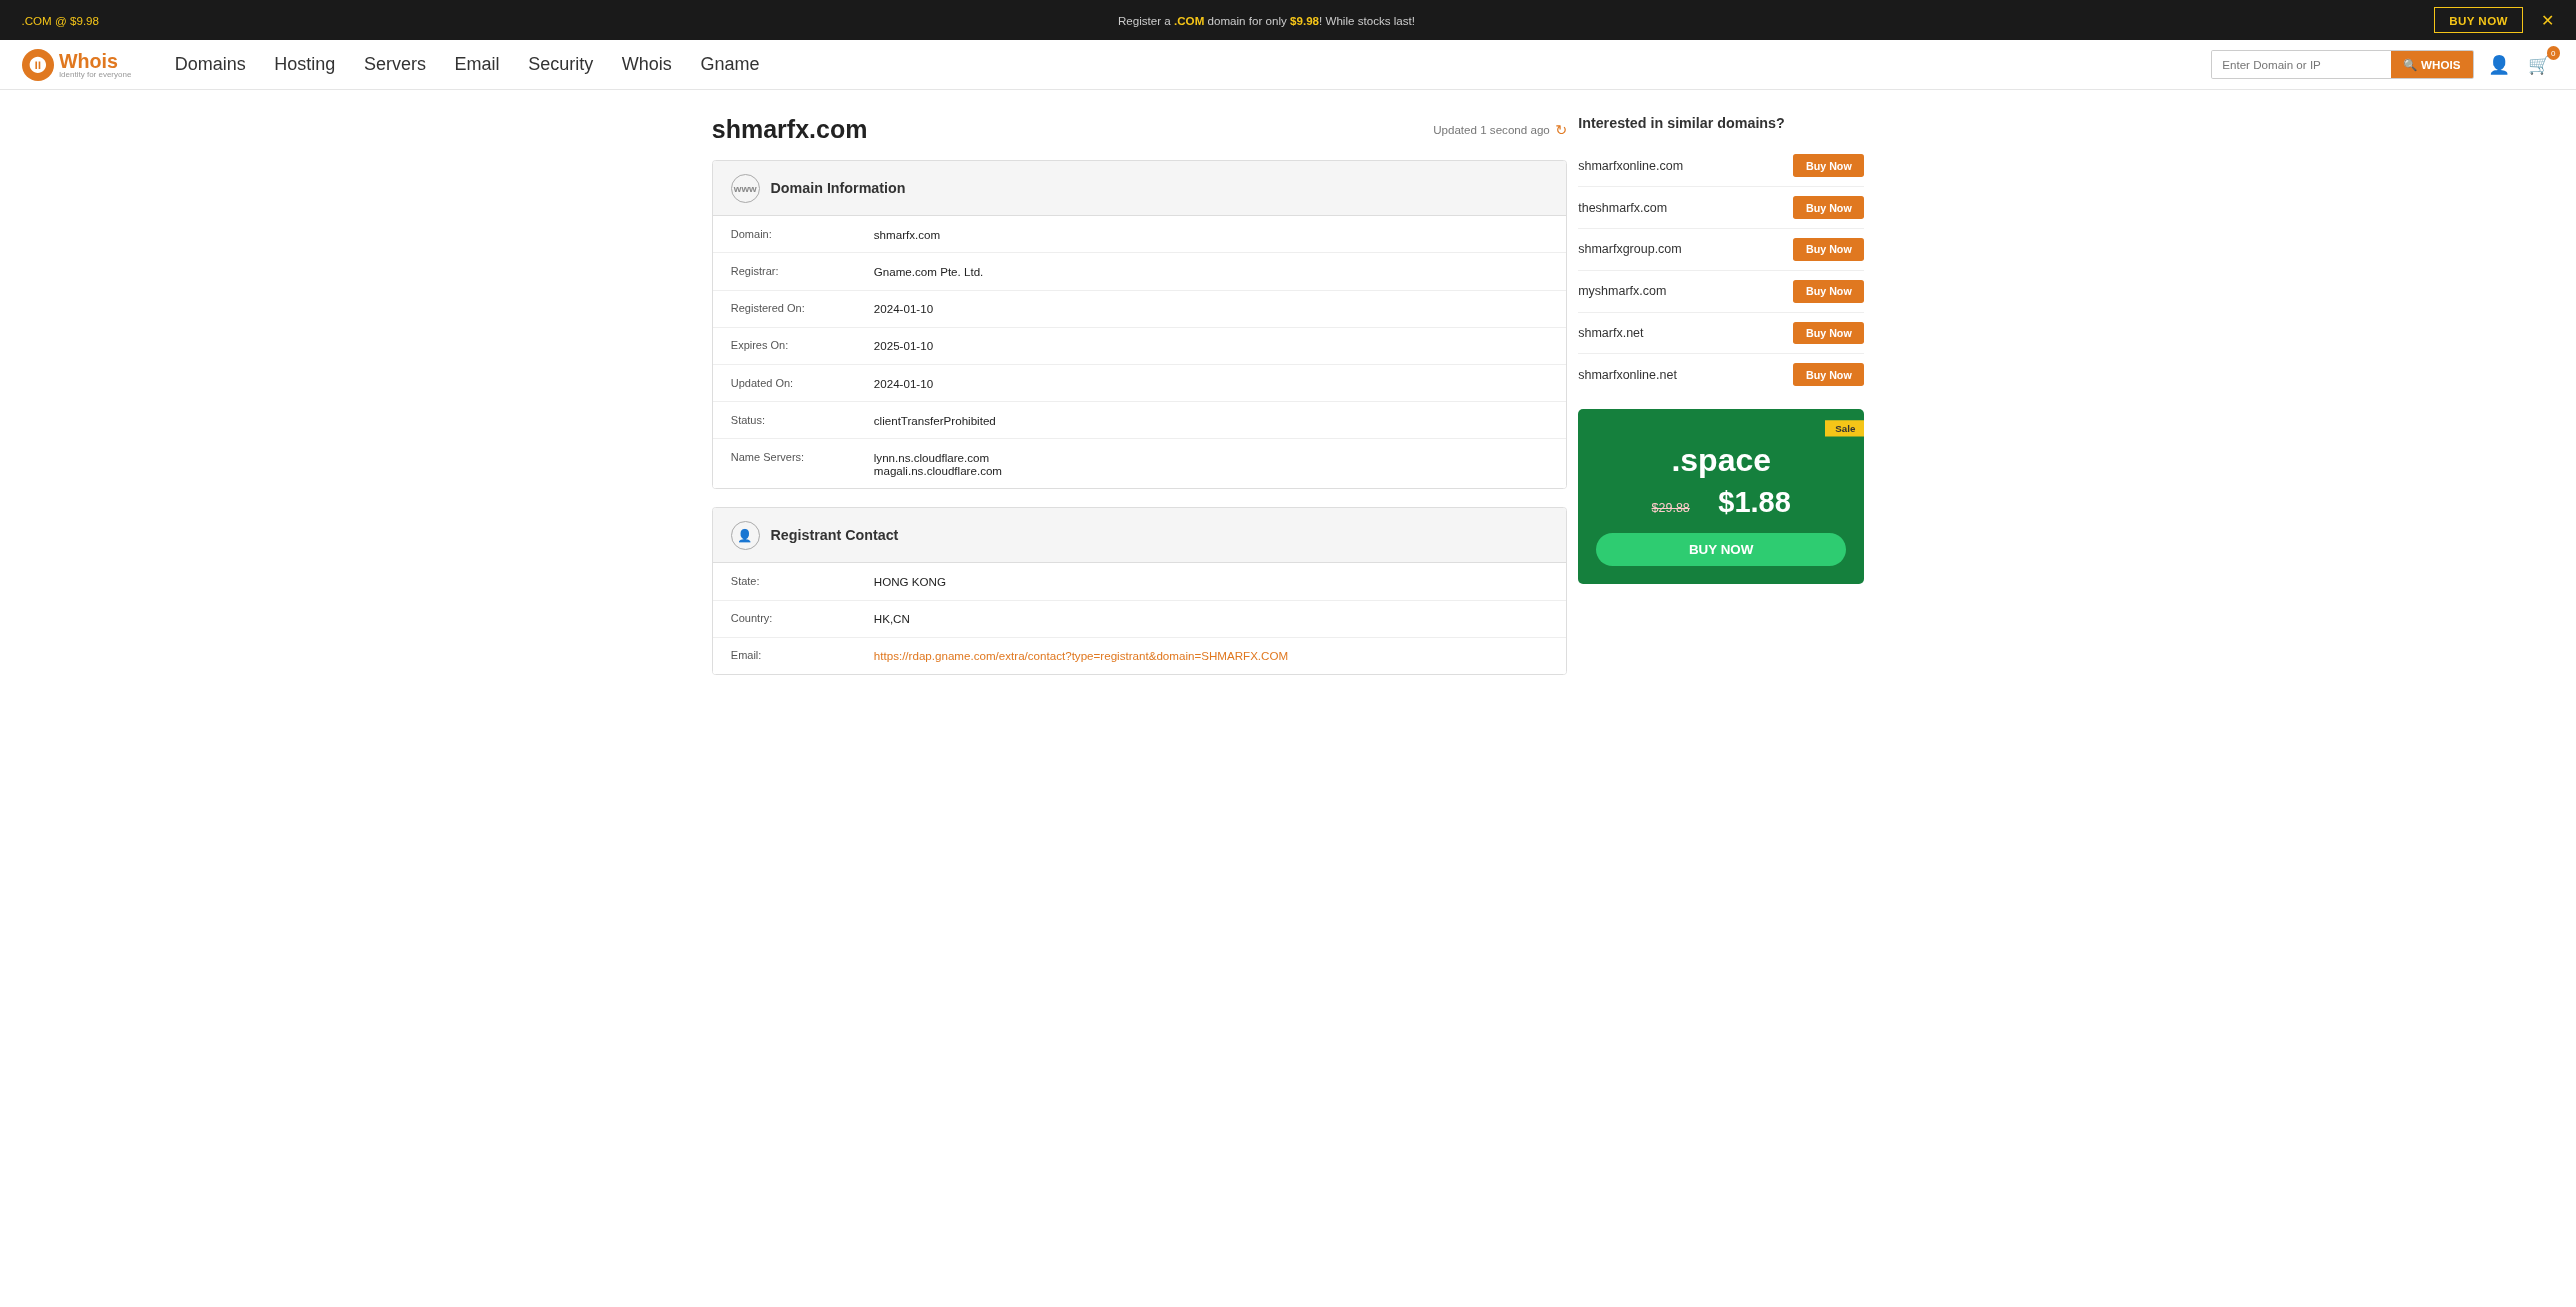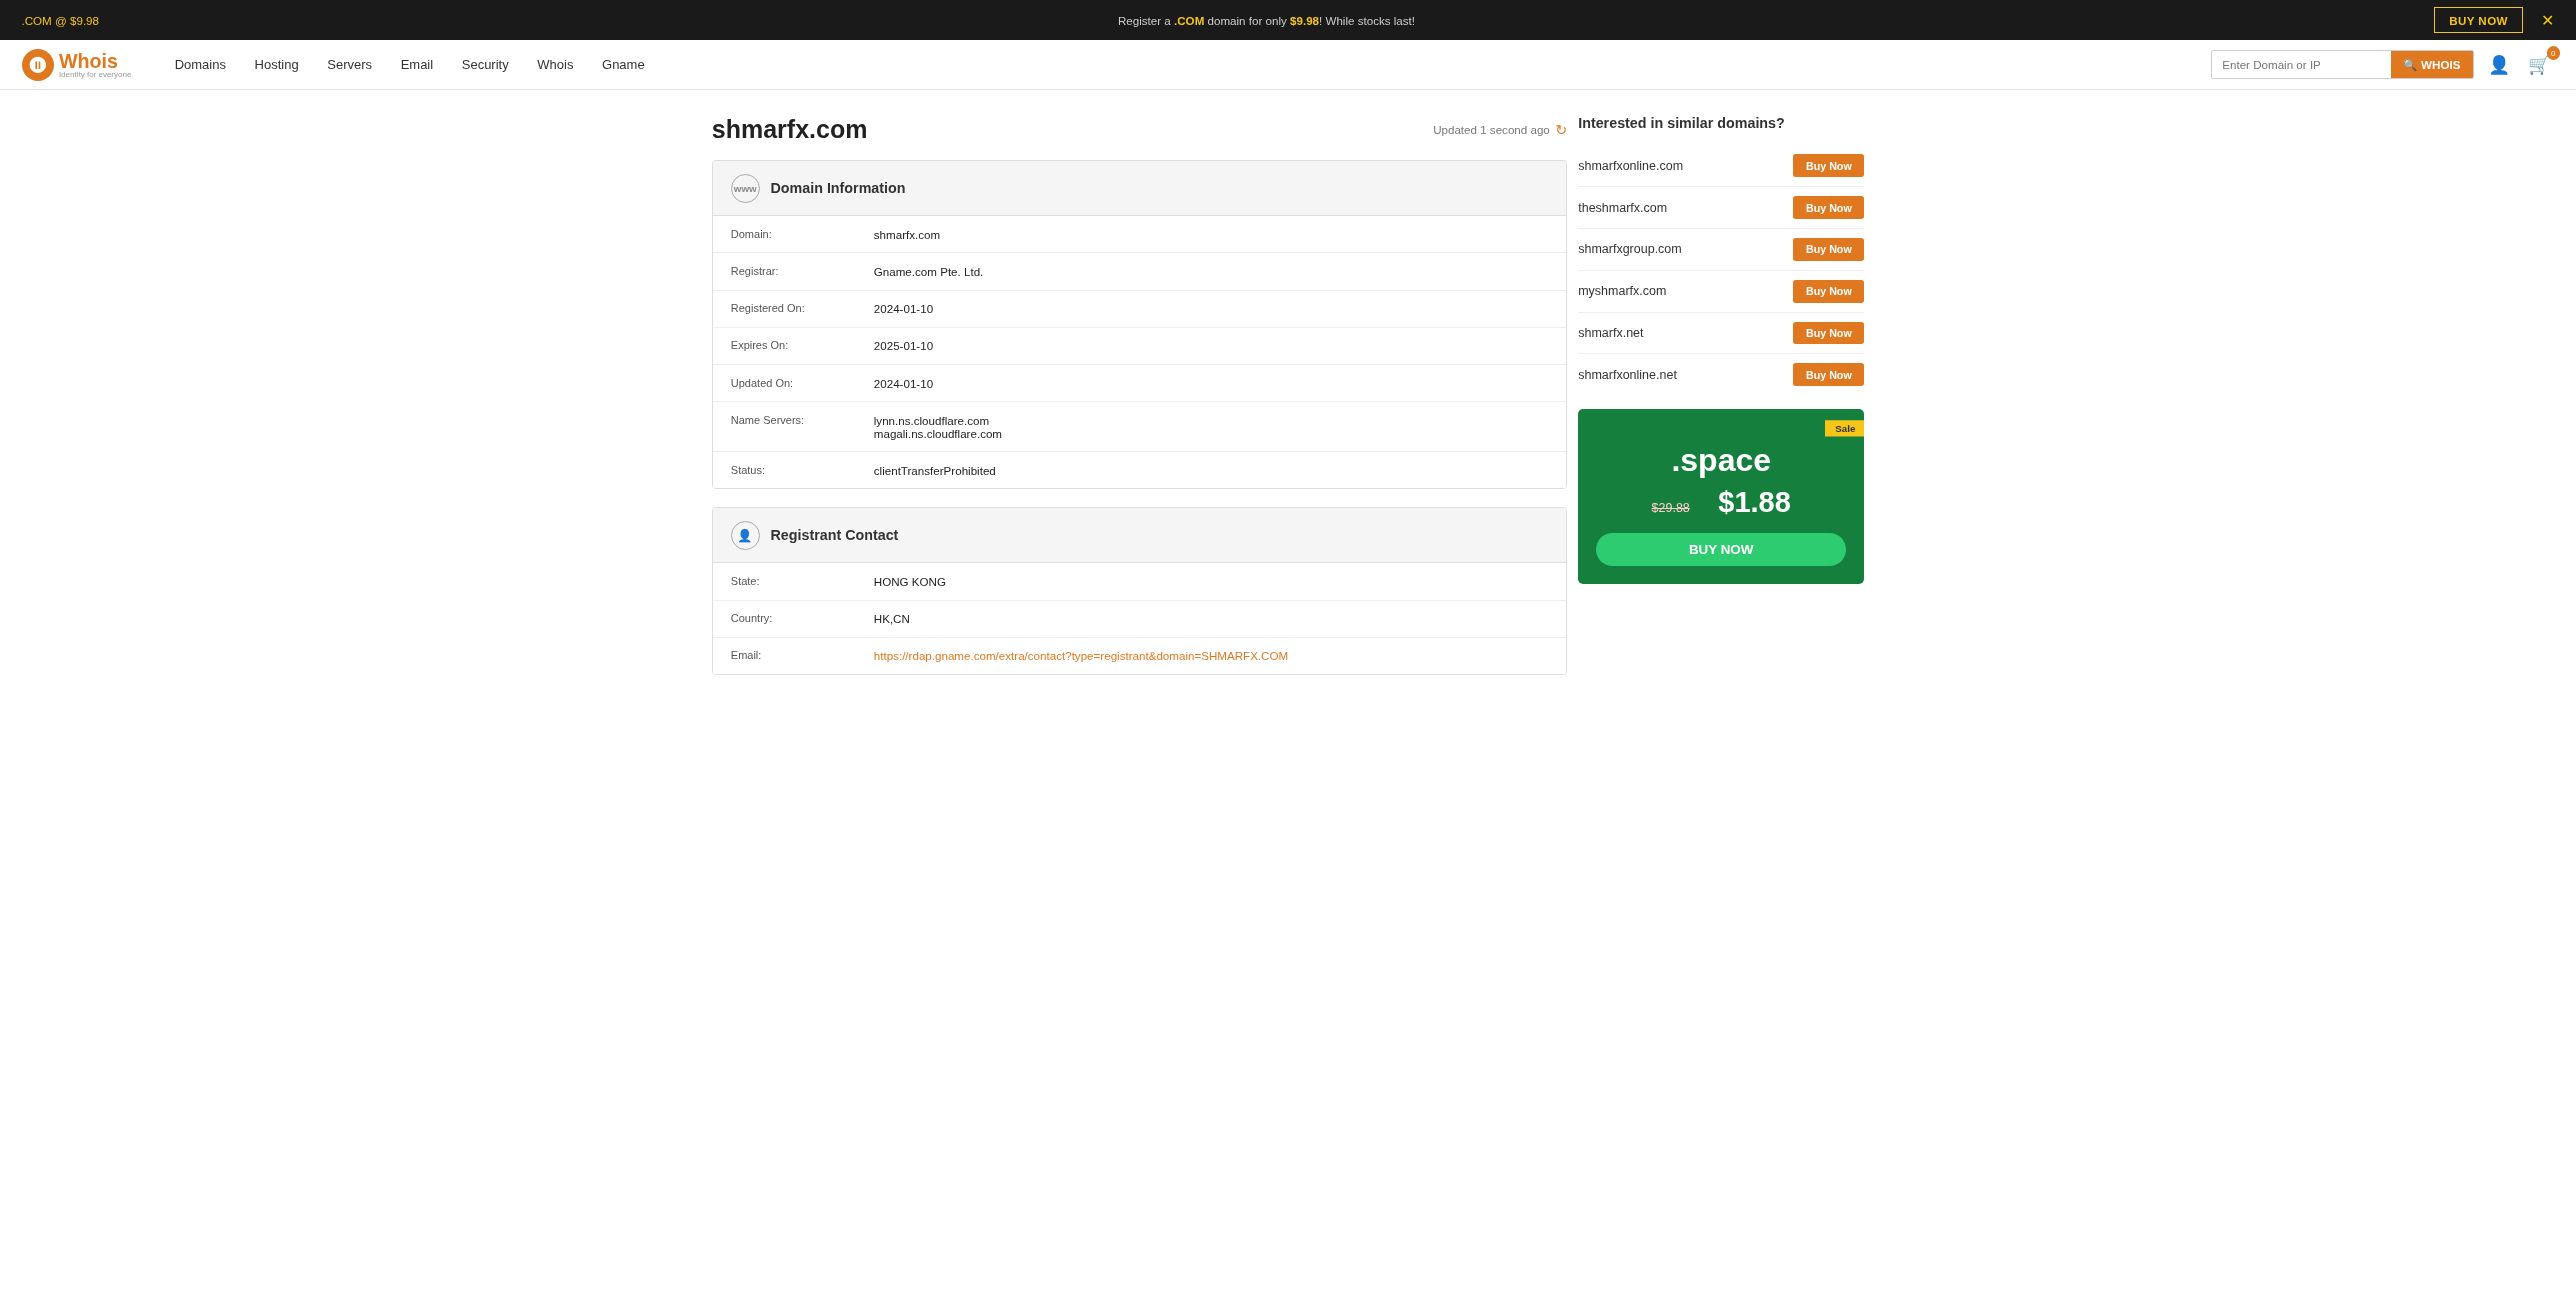--- a/index.html
+++ b/index.html
@@ -56,21 +56,21 @@
     .nav-logo .logo-text { font-size: 19.7px; font-weight: bold; color: #e07820; }
     .nav-logo .logo-sub { font-size: 8px; color: #999; display: block; margin-top: -3.6px; }
     .nav-links { display: flex; gap: 0; }
     .nav-links a {
       padding: 0 14.3px;
       height: 50px;
       display: flex;
       align-items: center;
       text-decoration: none;
       color: #333;
-      font-size: 13px;
+      font-size: 18px;
       font-weight: 500;
       transition: color 0.2s;
     }
     .nav-right { margin-left: auto; display: flex; align-items: center; gap: 10.7px; }
     .search-bar {
       display: flex;
       align-items: center;
       border: 0.9px solid #ccc;
       border-radius: 1.8px;
       overflow: hidden;
@@ -373,27 +373,27 @@
         </div>
         <div class="info-row">
           <span class="info-label">Expires On:</span>
           <span class="info-value">2025-01-10</span>
         </div>
         <div class="info-row">
           <span class="info-label">Updated On:</span>
           <span class="info-value">2024-01-10</span>
         </div>
         <div class="info-row">
+          <span class="info-label">Status:</span>
+          <span class="info-value">clientTransferProhibited</span>
+        </div>
+        <div class="info-row">
           <span class="info-label">Name Servers:</span>
           <span class="info-value" style="white-space:pre-line;">lynn.ns.cloudflare.com
 magali.ns.cloudflare.com</span>
-        </div>
-        <div class="info-row">
-          <span class="info-label">Status:</span>
-          <span class="info-value">clientTransferProhibited</span>
         </div>
       </div>
     </div>
 
     <div class="card">
       <div class="card-header">
         <div class="card-header-icon">
           <span>👤</span>
         </div>
         <span class="card-header-title">Registrant Contact</span>

